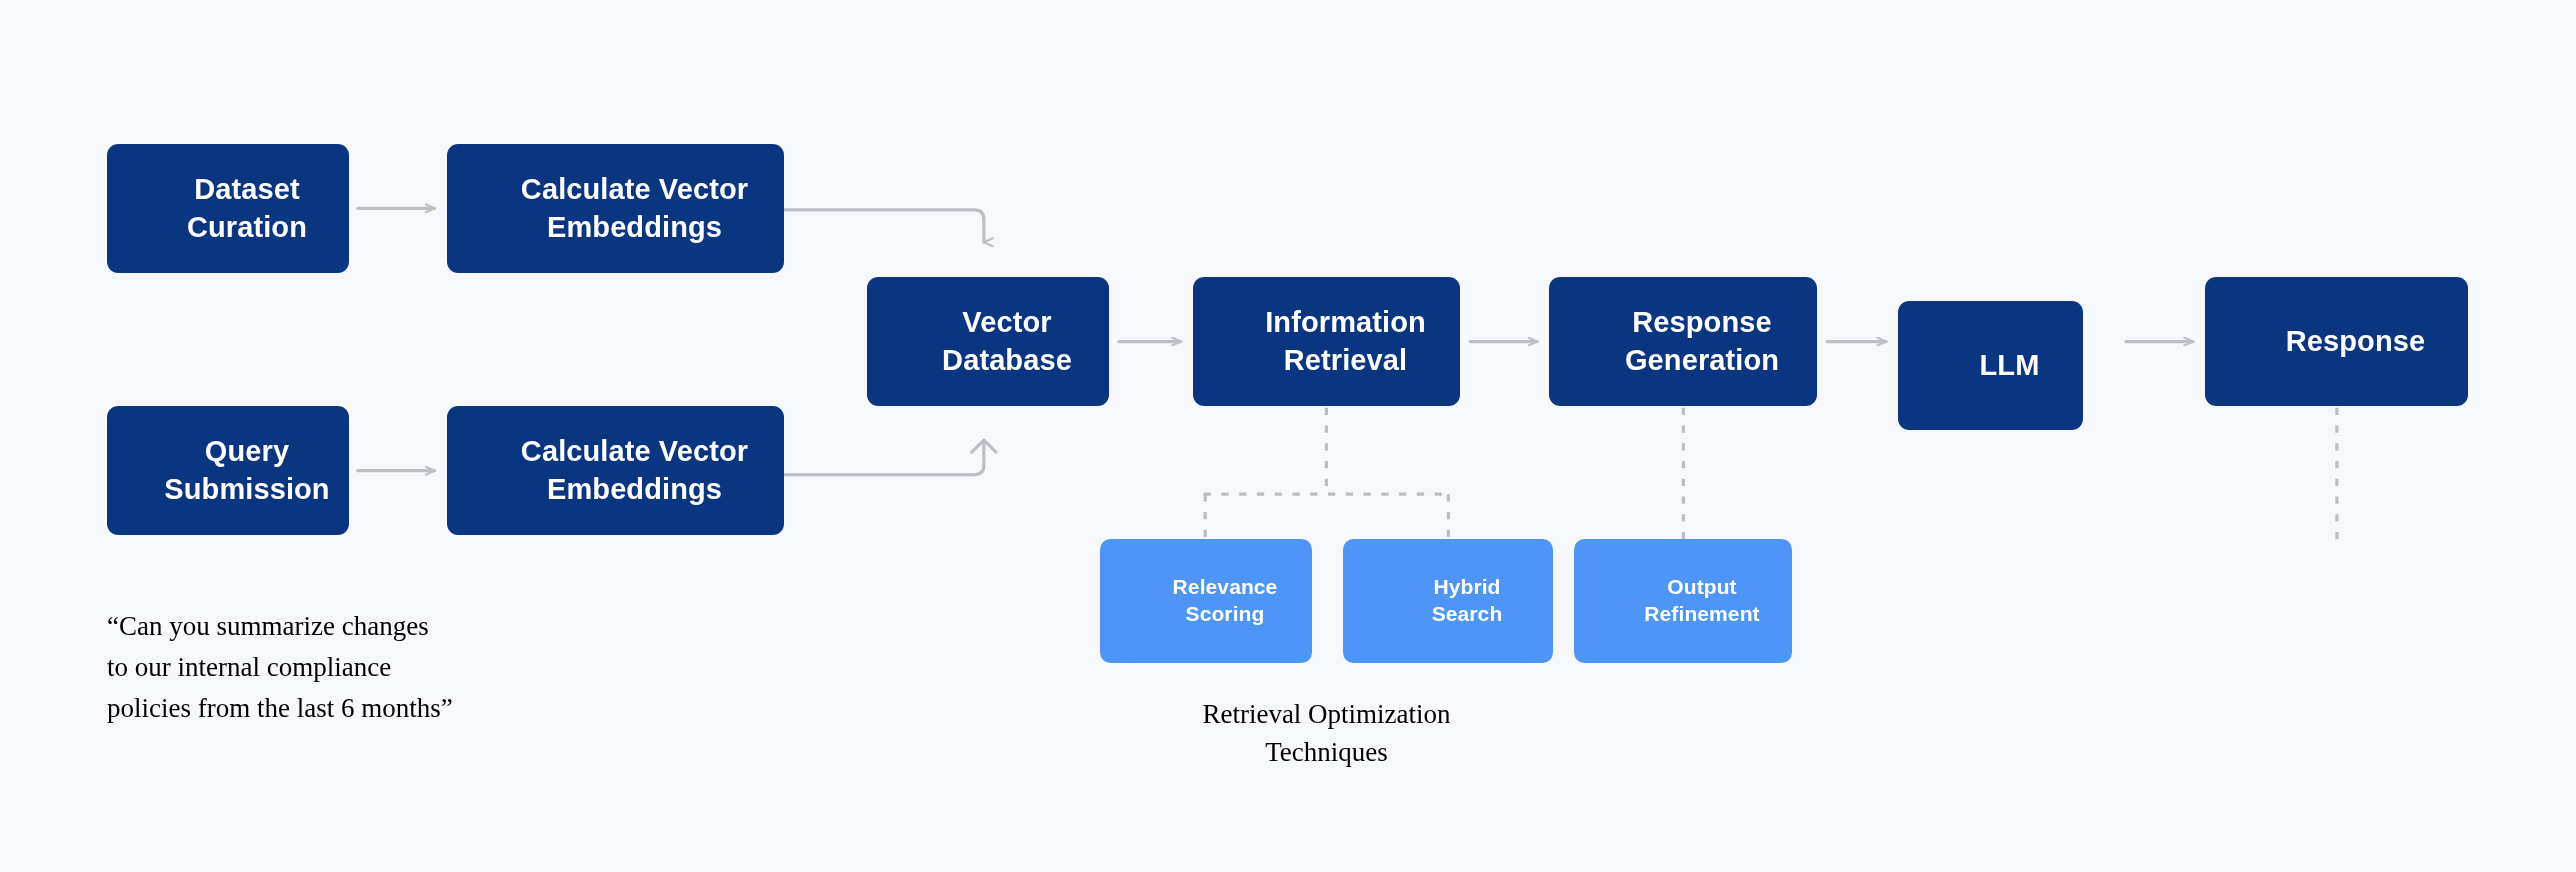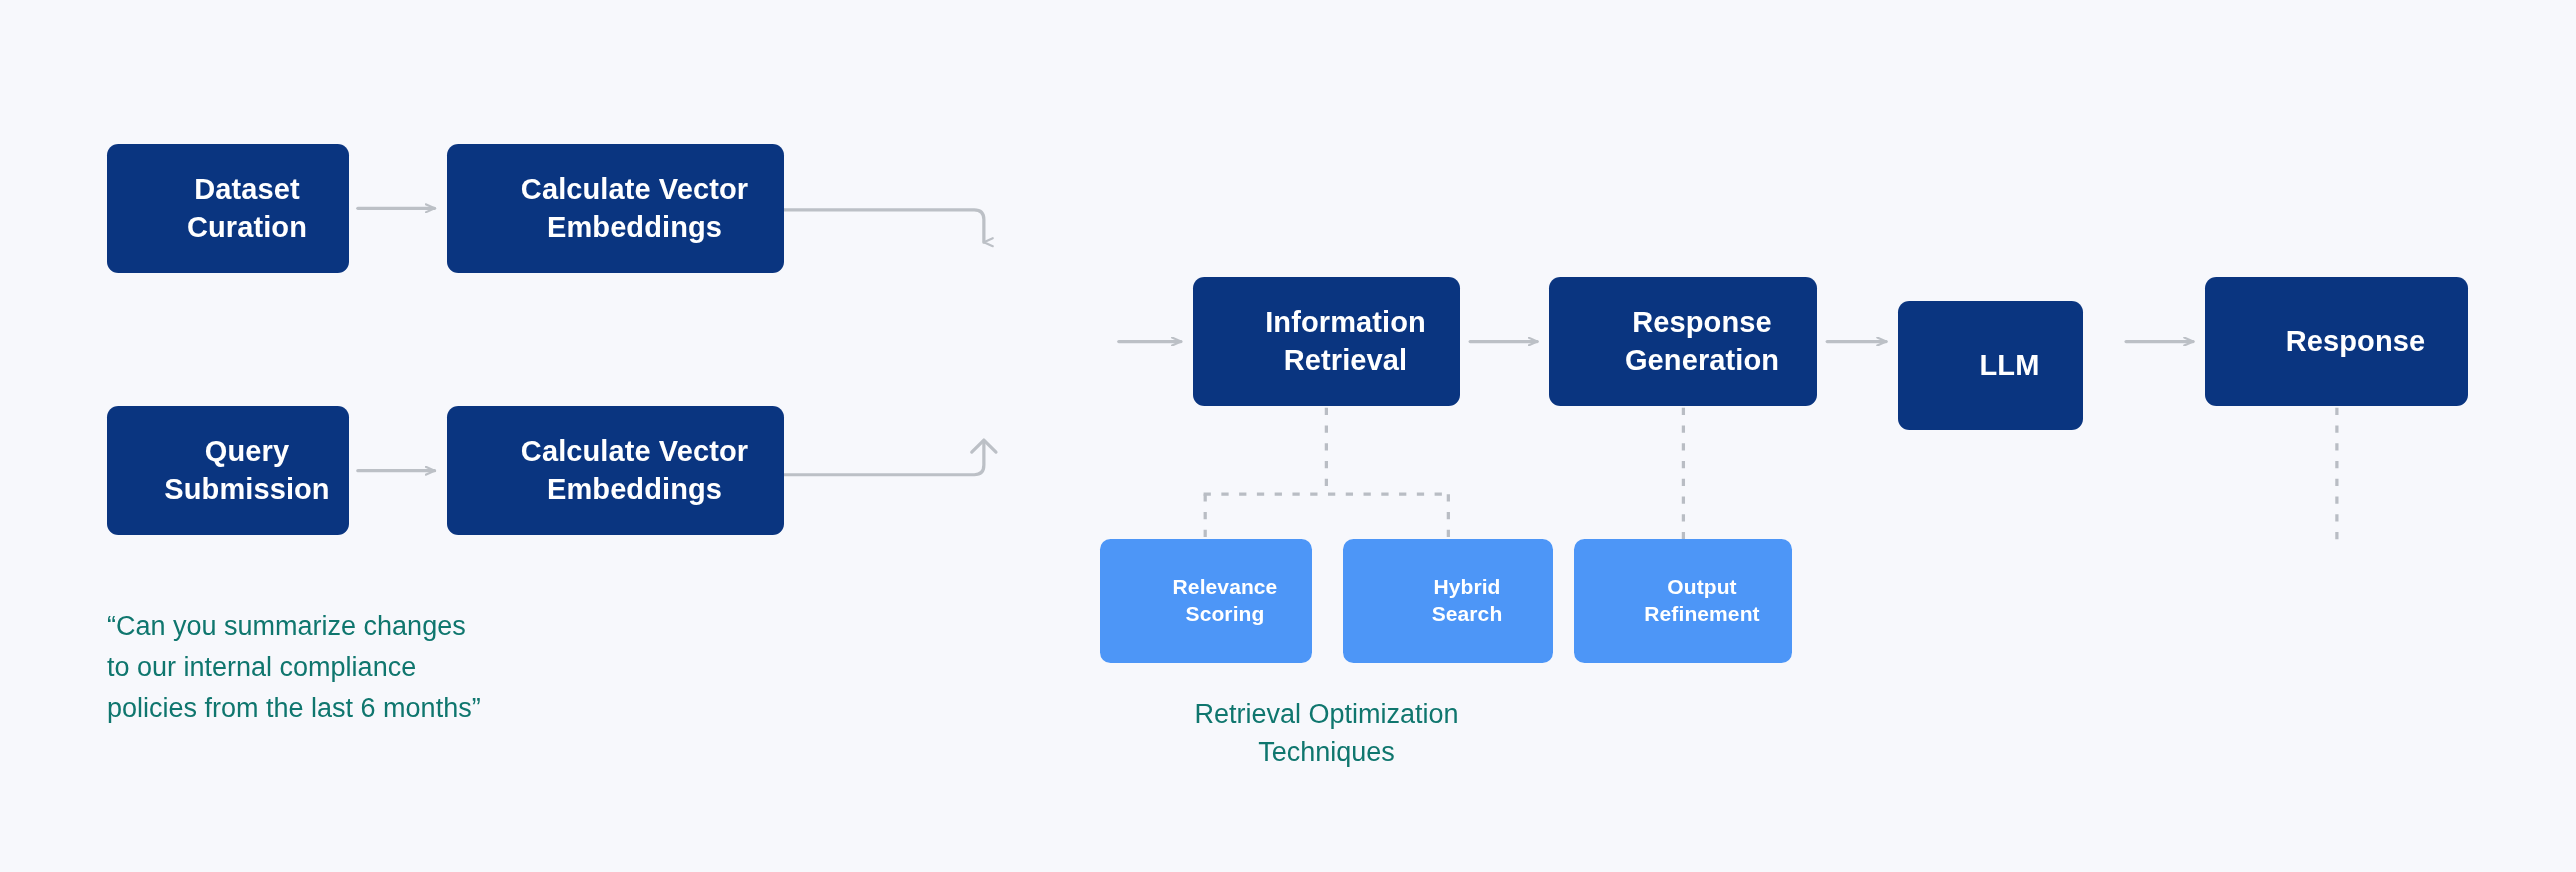--- a/index.html
+++ b/index.html
@@ -46,22 +46,23 @@
     font-weight: 700;
   }
   .node.secondary {
     background: #4d96f7;
     font-size: 21px;
     font-weight: 600;
     border-radius: 10.5px;
   }
   .caption {
     position: absolute;
-    color: #0f766e;
+    color: #000000;
     white-space: pre-line;
+    font-family: Liberation Serif, serif;
   }
   .caption.quote {
     font-size: 27px;
     line-height: 1.52;
     font-weight: 400;
     text-align: left;
   }
   .caption.group-label {
     font-size: 27px;
     line-height: 1.42;
@@ -123,20 +124,22 @@
 
   <div class="node primary" style="left:447px; top:144px; width:337px; height:129px;">Calculate Vector
 Embeddings</div>
 
   <div class="node primary" style="left:107px; top:406px; width:242px; height:129px;">Query
 Submission</div>
 
   <div class="node primary" style="left:447px; top:406px; width:337px; height:129px;">Calculate Vector
 Embeddings</div>
 
+  <div class="node primary" style="left:867px; top:277px; width:242px; height:129px;">Vector
+Database</div>
 
   <div class="node primary" style="left:1193px; top:277px; width:267px; height:129px;">Information
 Retrieval</div>
 
   <div class="node primary" style="left:1549px; top:277px; width:268px; height:129px;">Response
 Generation</div>
 
   <div class="node primary" style="left:1898px; top:277px; width:185px; height:129px;margin-top:24px;">LLM</div>
 
   <div class="node primary" style="left:2205px; top:277px; width:263px; height:129px;">Response</div>

